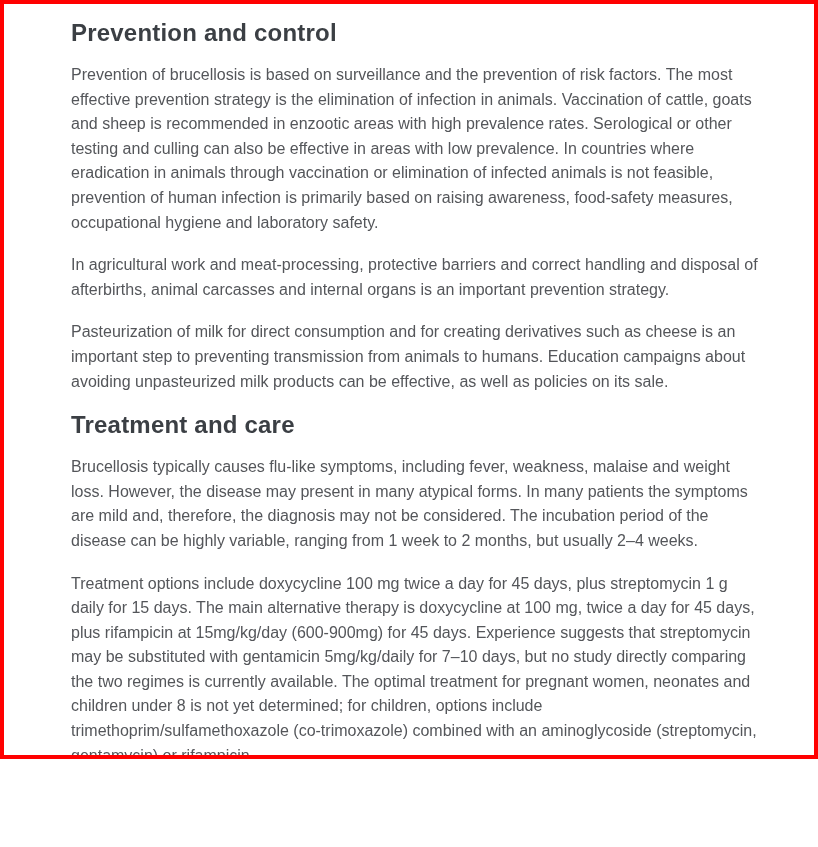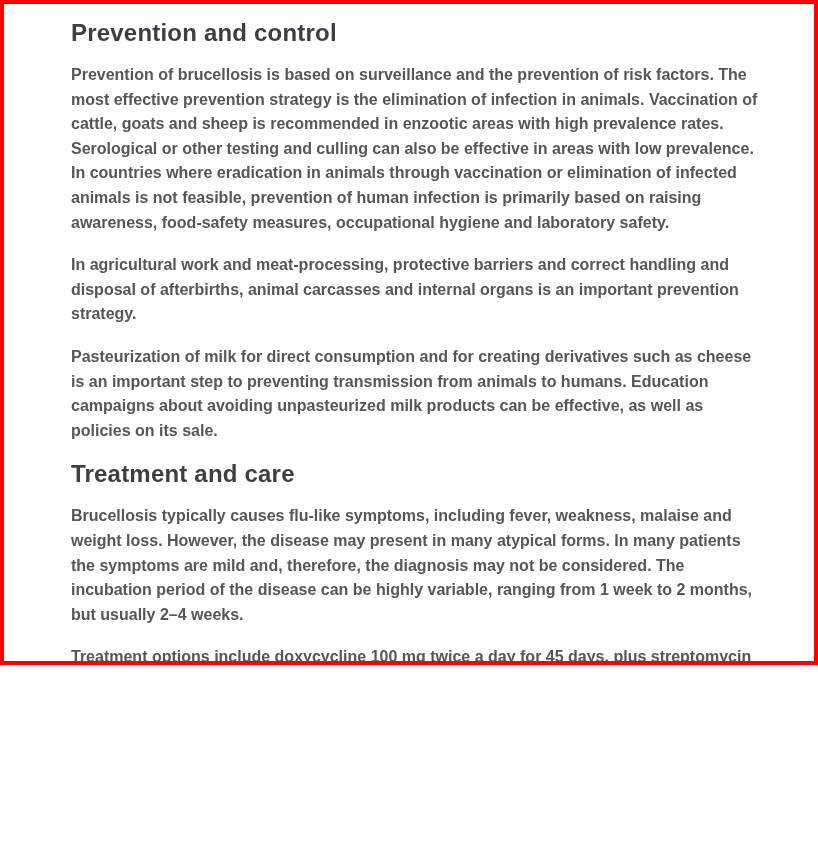--- a/index.html
+++ b/index.html
@@ -3,21 +3,21 @@
 <meta charset="utf-8">
 <style>
   * { box-sizing: border-box; margin: 0; padding: 0; }
   html, body { width: 818px; height: 847px; }
   body {
     font-family: "Liberation Sans", sans-serif;
     background: #ffffff;
   }
   .viewport {
     width: 818px;
-    height: 665px;
+    height: 759px;
     border: 4px solid #ff0000;
     background: #ffffff;
     overflow: hidden;
   }
   .content {
     padding: 16px 50px 40px 67px;
     width: 810px;
   }
   .article { width: 693px; }
   h2.section-heading {
@@ -28,21 +28,20 @@
     margin: 0 0 18px 0;
     letter-spacing: 0.2px;
   }
   .section + .section h2.section-heading {
   }
   p.body-para {
     font-size: 16px;
     line-height: 24.6px;
     color: #54565a;
     margin: 0 0 18px 0;
-    font-weight: bold;
   }
 </style>
 </head>
 <body>
 
 <div class="viewport">
   <div class="content">
     <div class="article">
 
       <section class="section">

